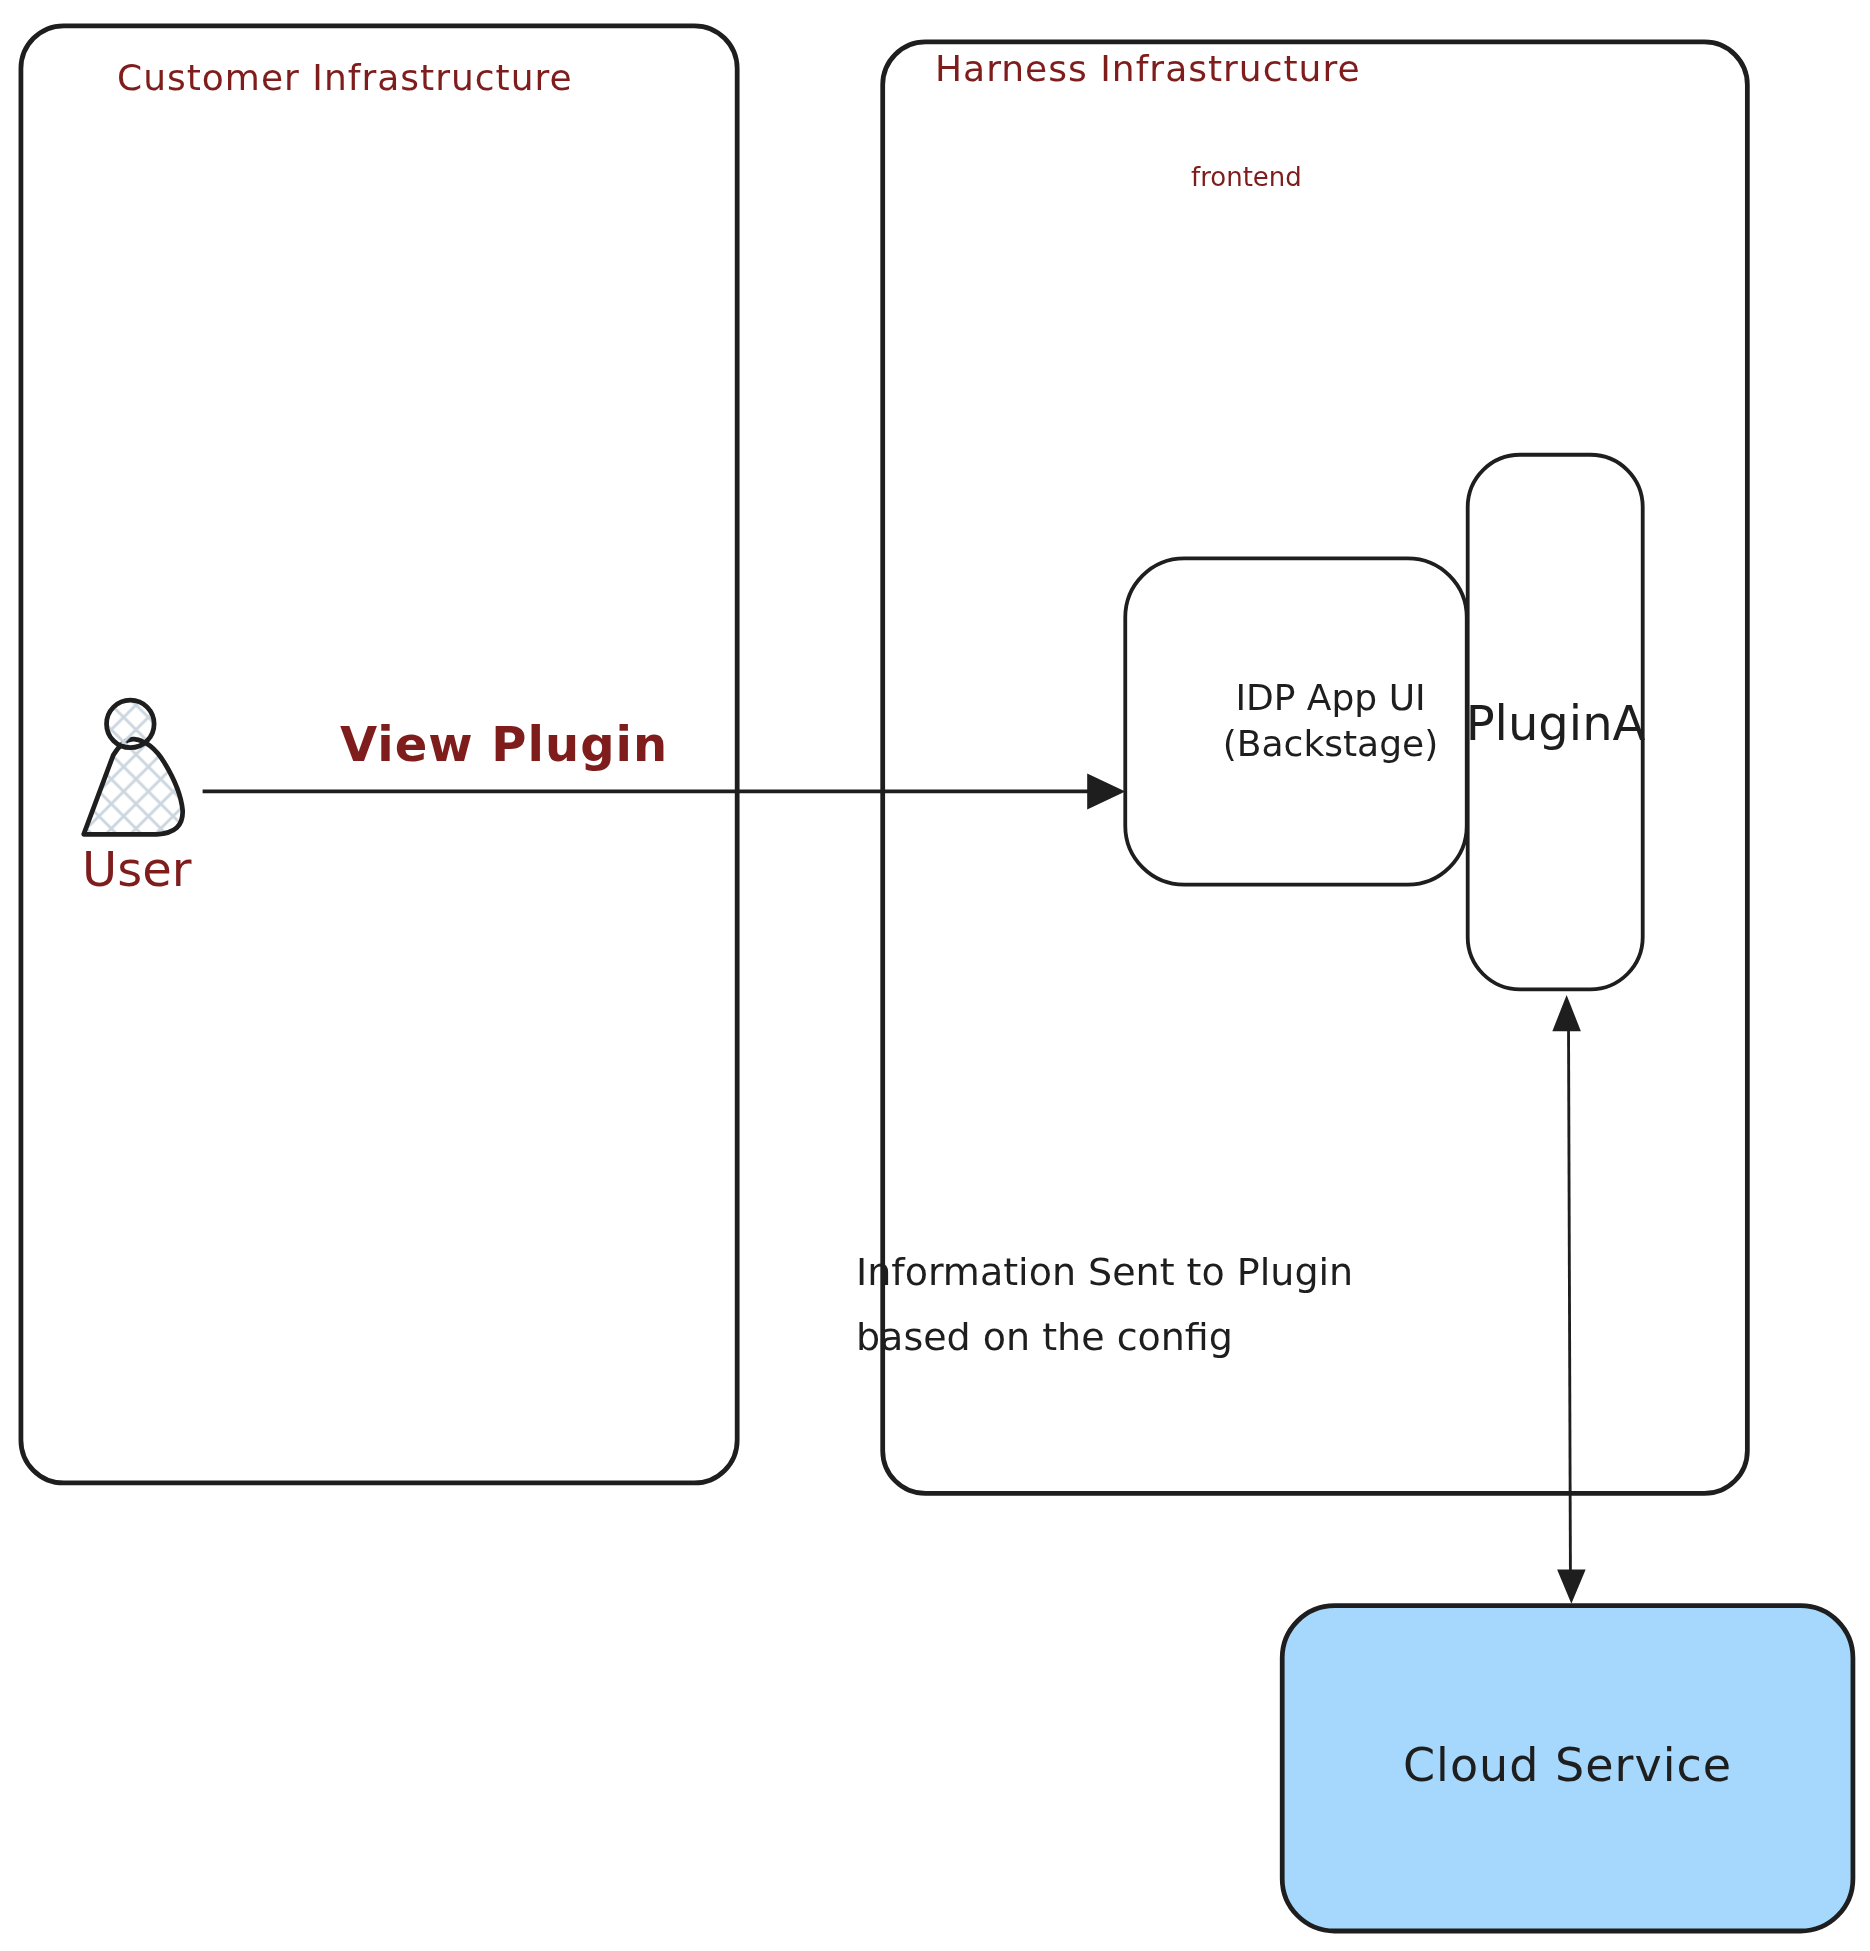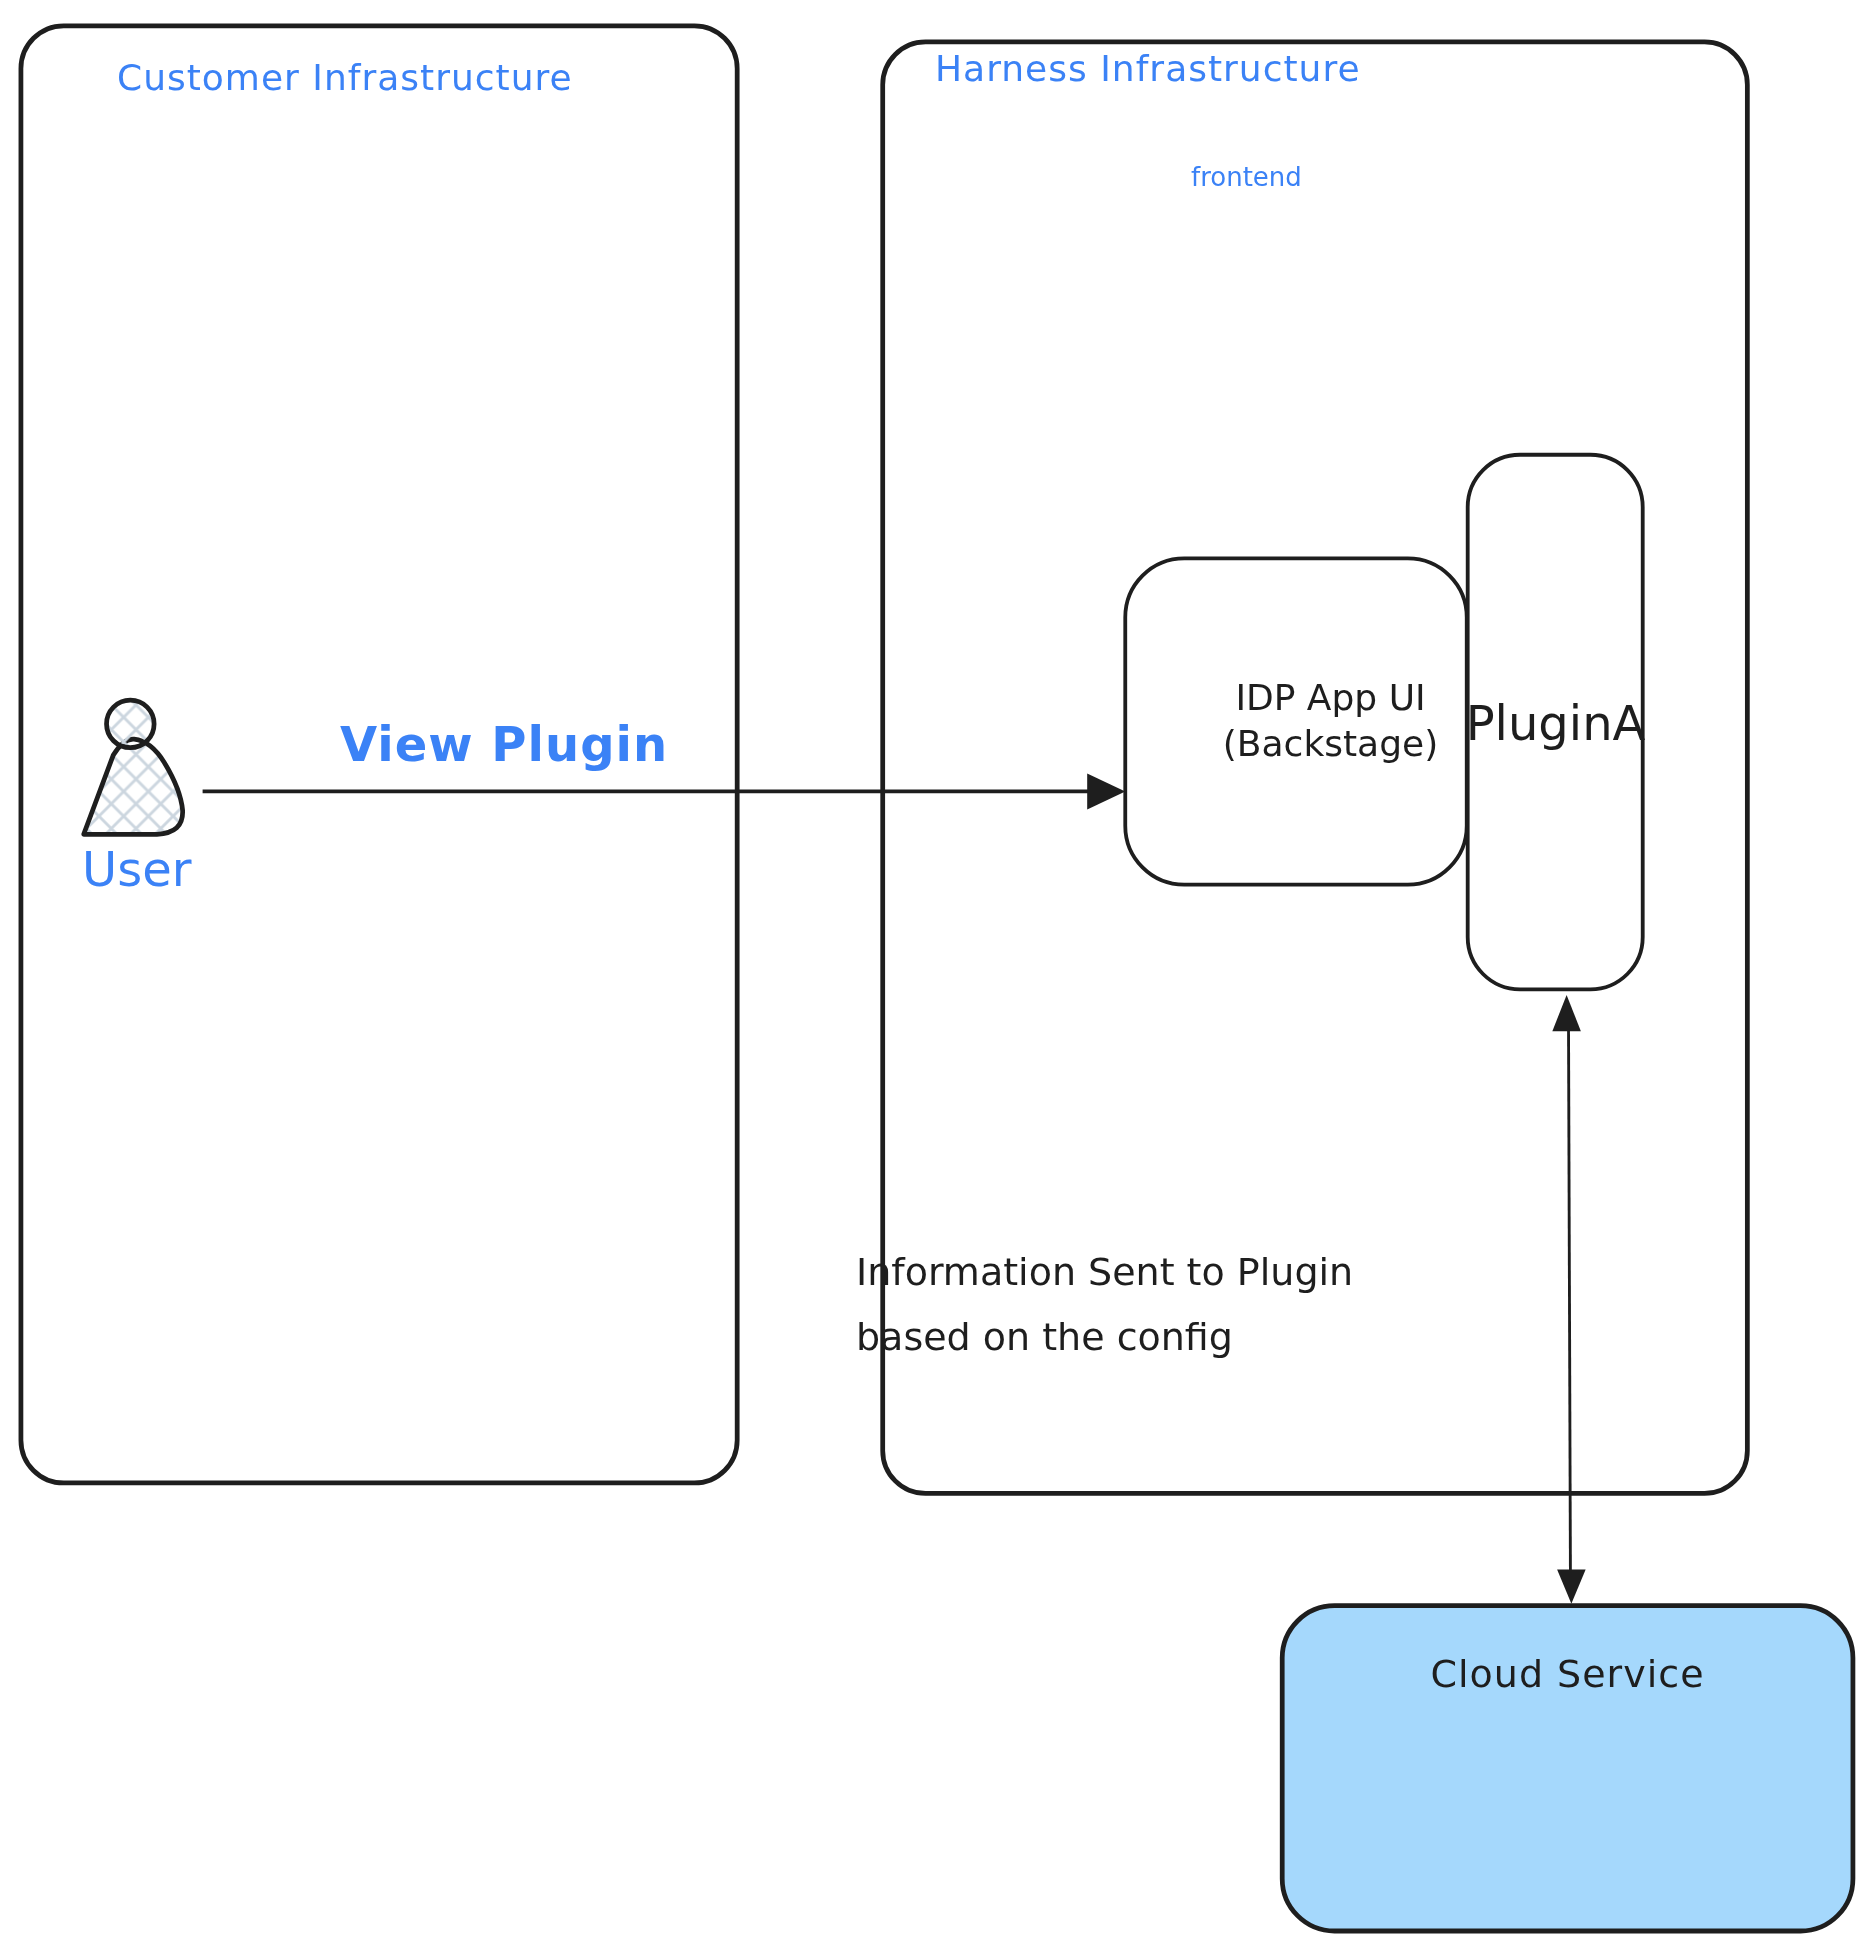--- a/index.html
+++ b/index.html
@@ -12,21 +12,21 @@
     color: #1e1e1e;
     overflow: hidden;
   }
   .stage svg.shapes {
     position: absolute;
     left: 0; top: 0;
   }
   .lbl {
     position: absolute;
     white-space: nowrap;
-    color: #3b82f6;
+    color: #7f1d1d;
   }
   .lbl-container-title { font-size: 36px; letter-spacing: 1px; }
   .lbl-frontend { left: 1191px; top: 162px; font-size: 26px; }
   .lbl-view-plugin {
     left: 340px; top: 716px;
     font-size: 48px; font-weight: 700; letter-spacing: 1px;
   }
   .lbl-user { left: 82px; top: 841px; font-size: 48px; }
   .node-label {
     position: absolute;
@@ -38,22 +38,22 @@
   }
   .node-label-idp {
     left: 1160px; top: 558px; width: 341px; height: 326px;
     font-size: 36px; line-height: 46px;
   }
   .node-label-plugin {
     left: 1468px; top: 455px; width: 175px; height: 535px;
     font-size: 48px;
   }
   .node-label-cloud {
-    left: 1282px; top: 1511px; width: 571px; height: 325px;
-    font-size: 38px; letter-spacing: 1px; justify-content: center;
+    left: 1282px; top: 1602px; width: 571px; height: 325px;
+    font-size: 46px; letter-spacing: 1px; justify-content: center;
   }
   .edge-label-info {
     position: absolute;
     left: 856px; top: 1240px; width: 718px;
     font-size: 38px; line-height: 65px;
   }
   .edge-label-info span { display: block; }
 </style>
 </head>
 <body>

